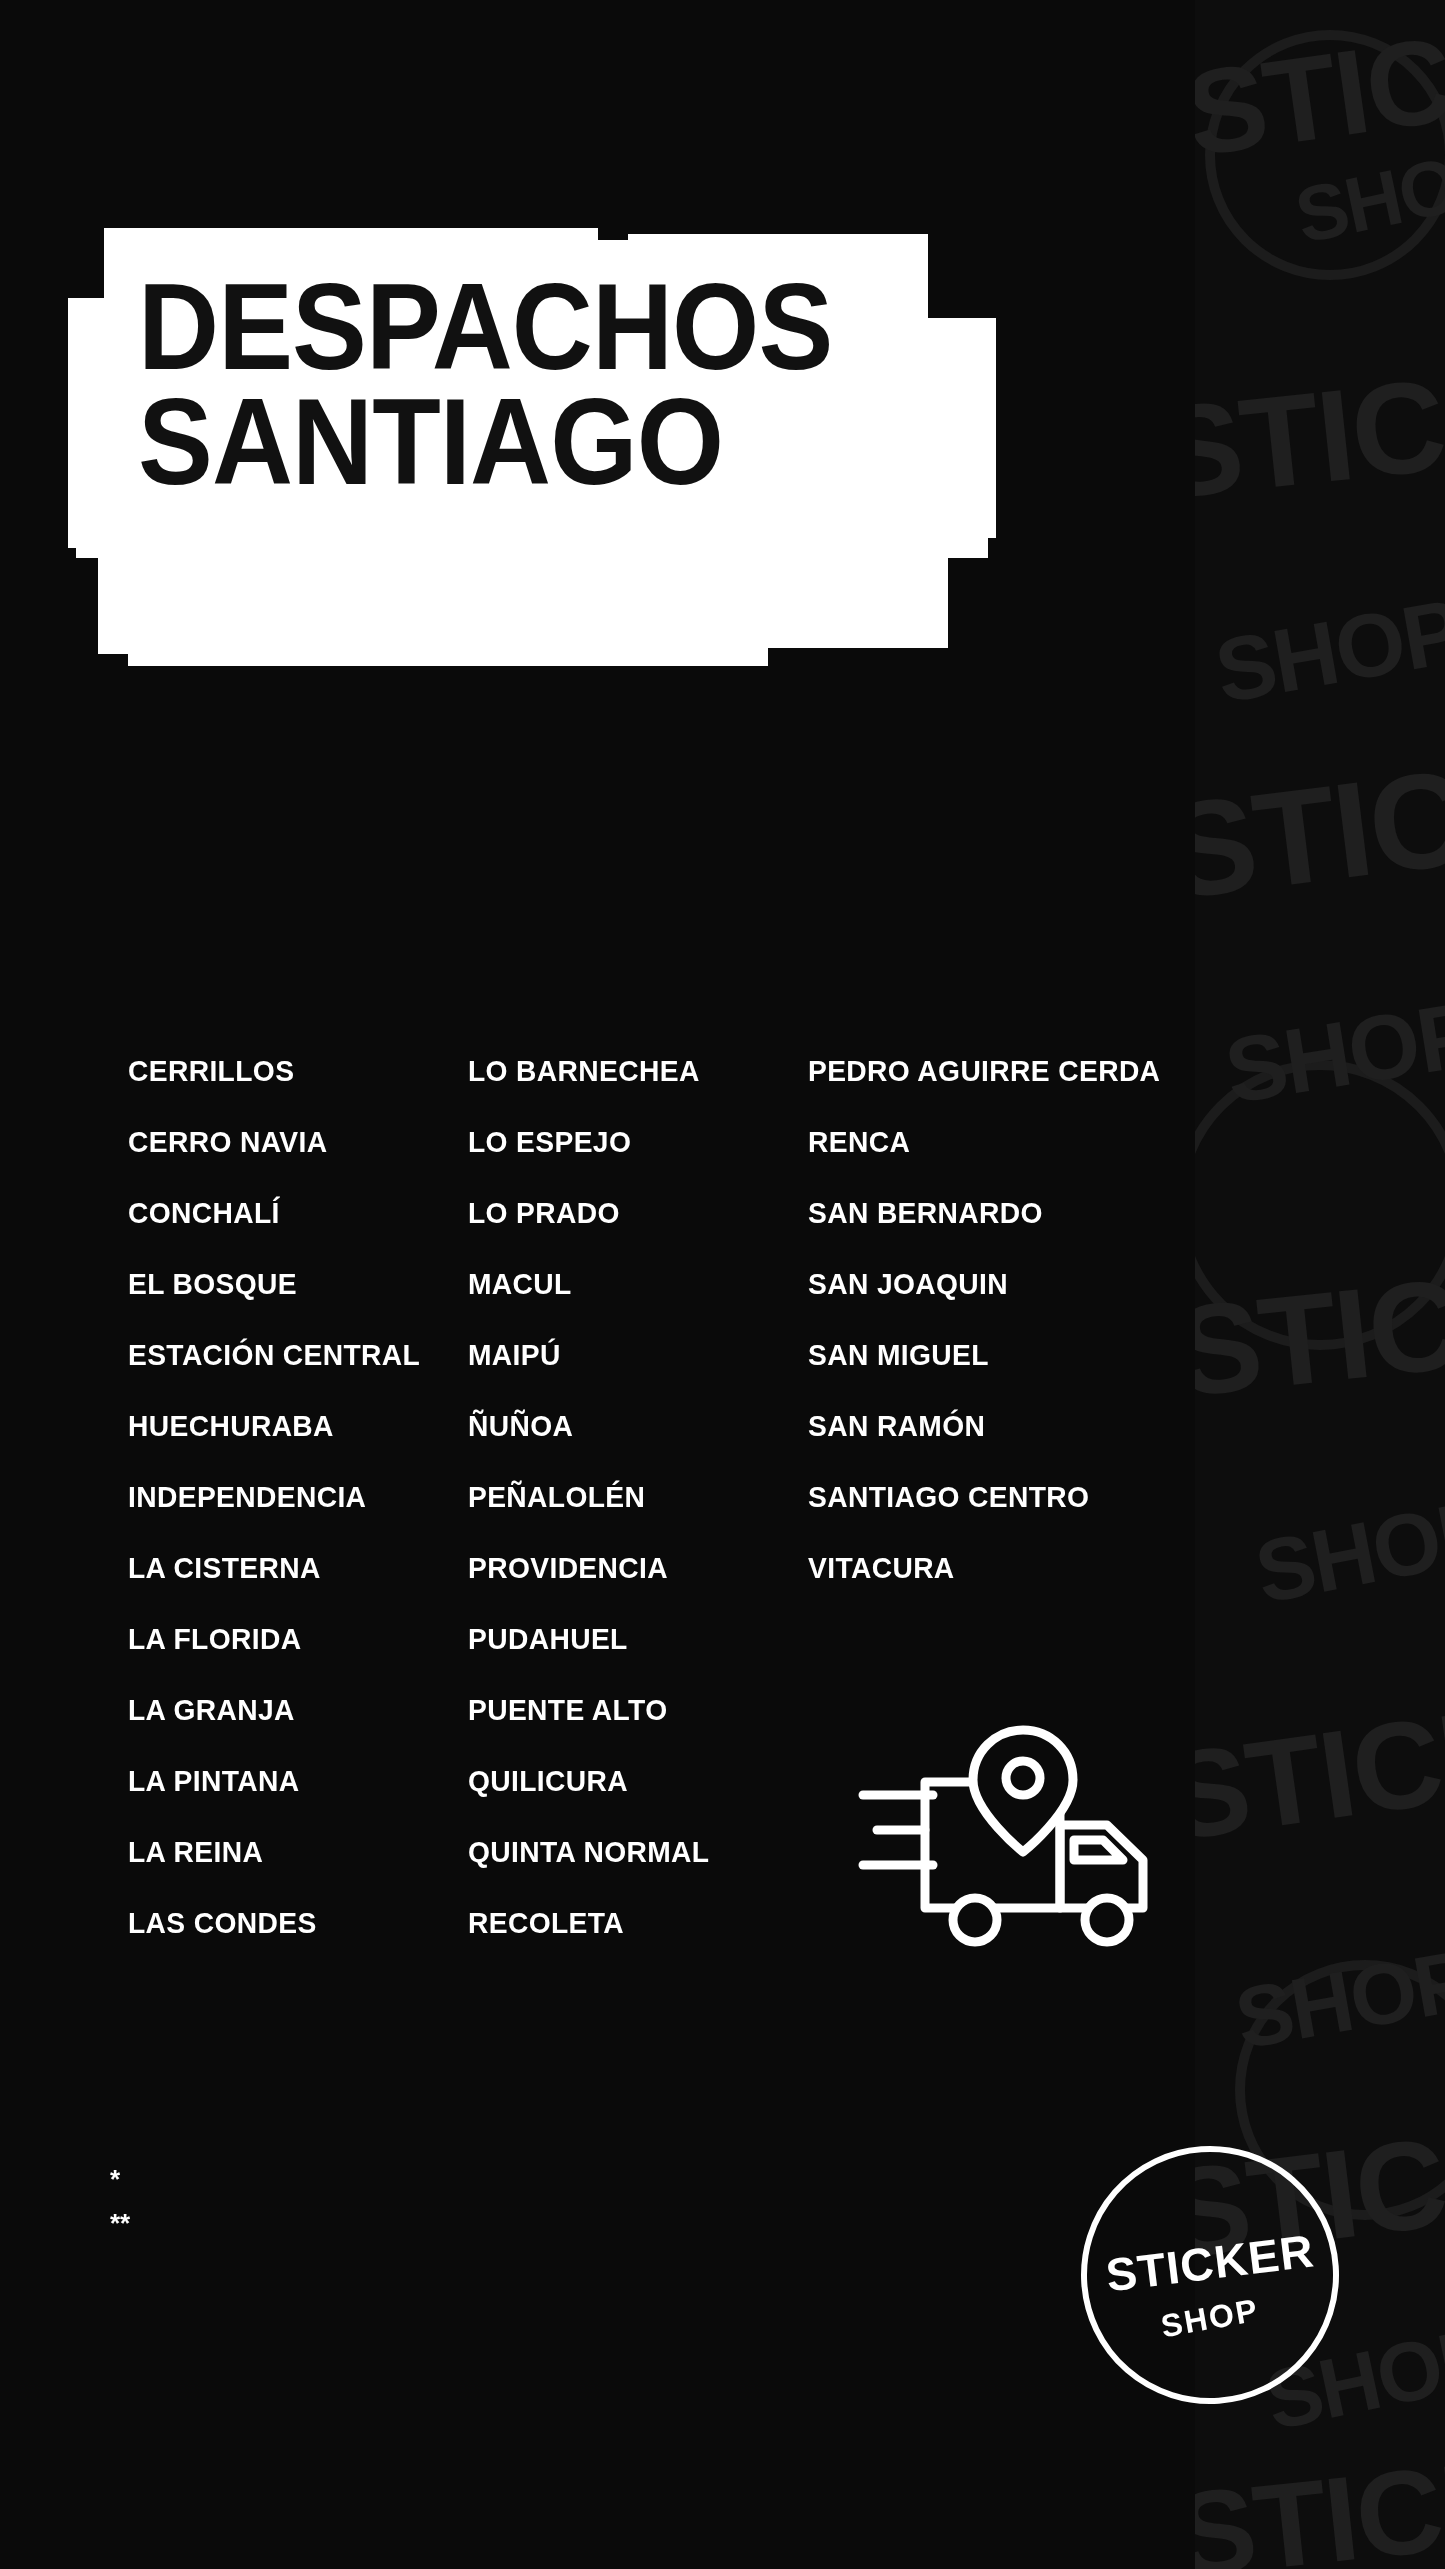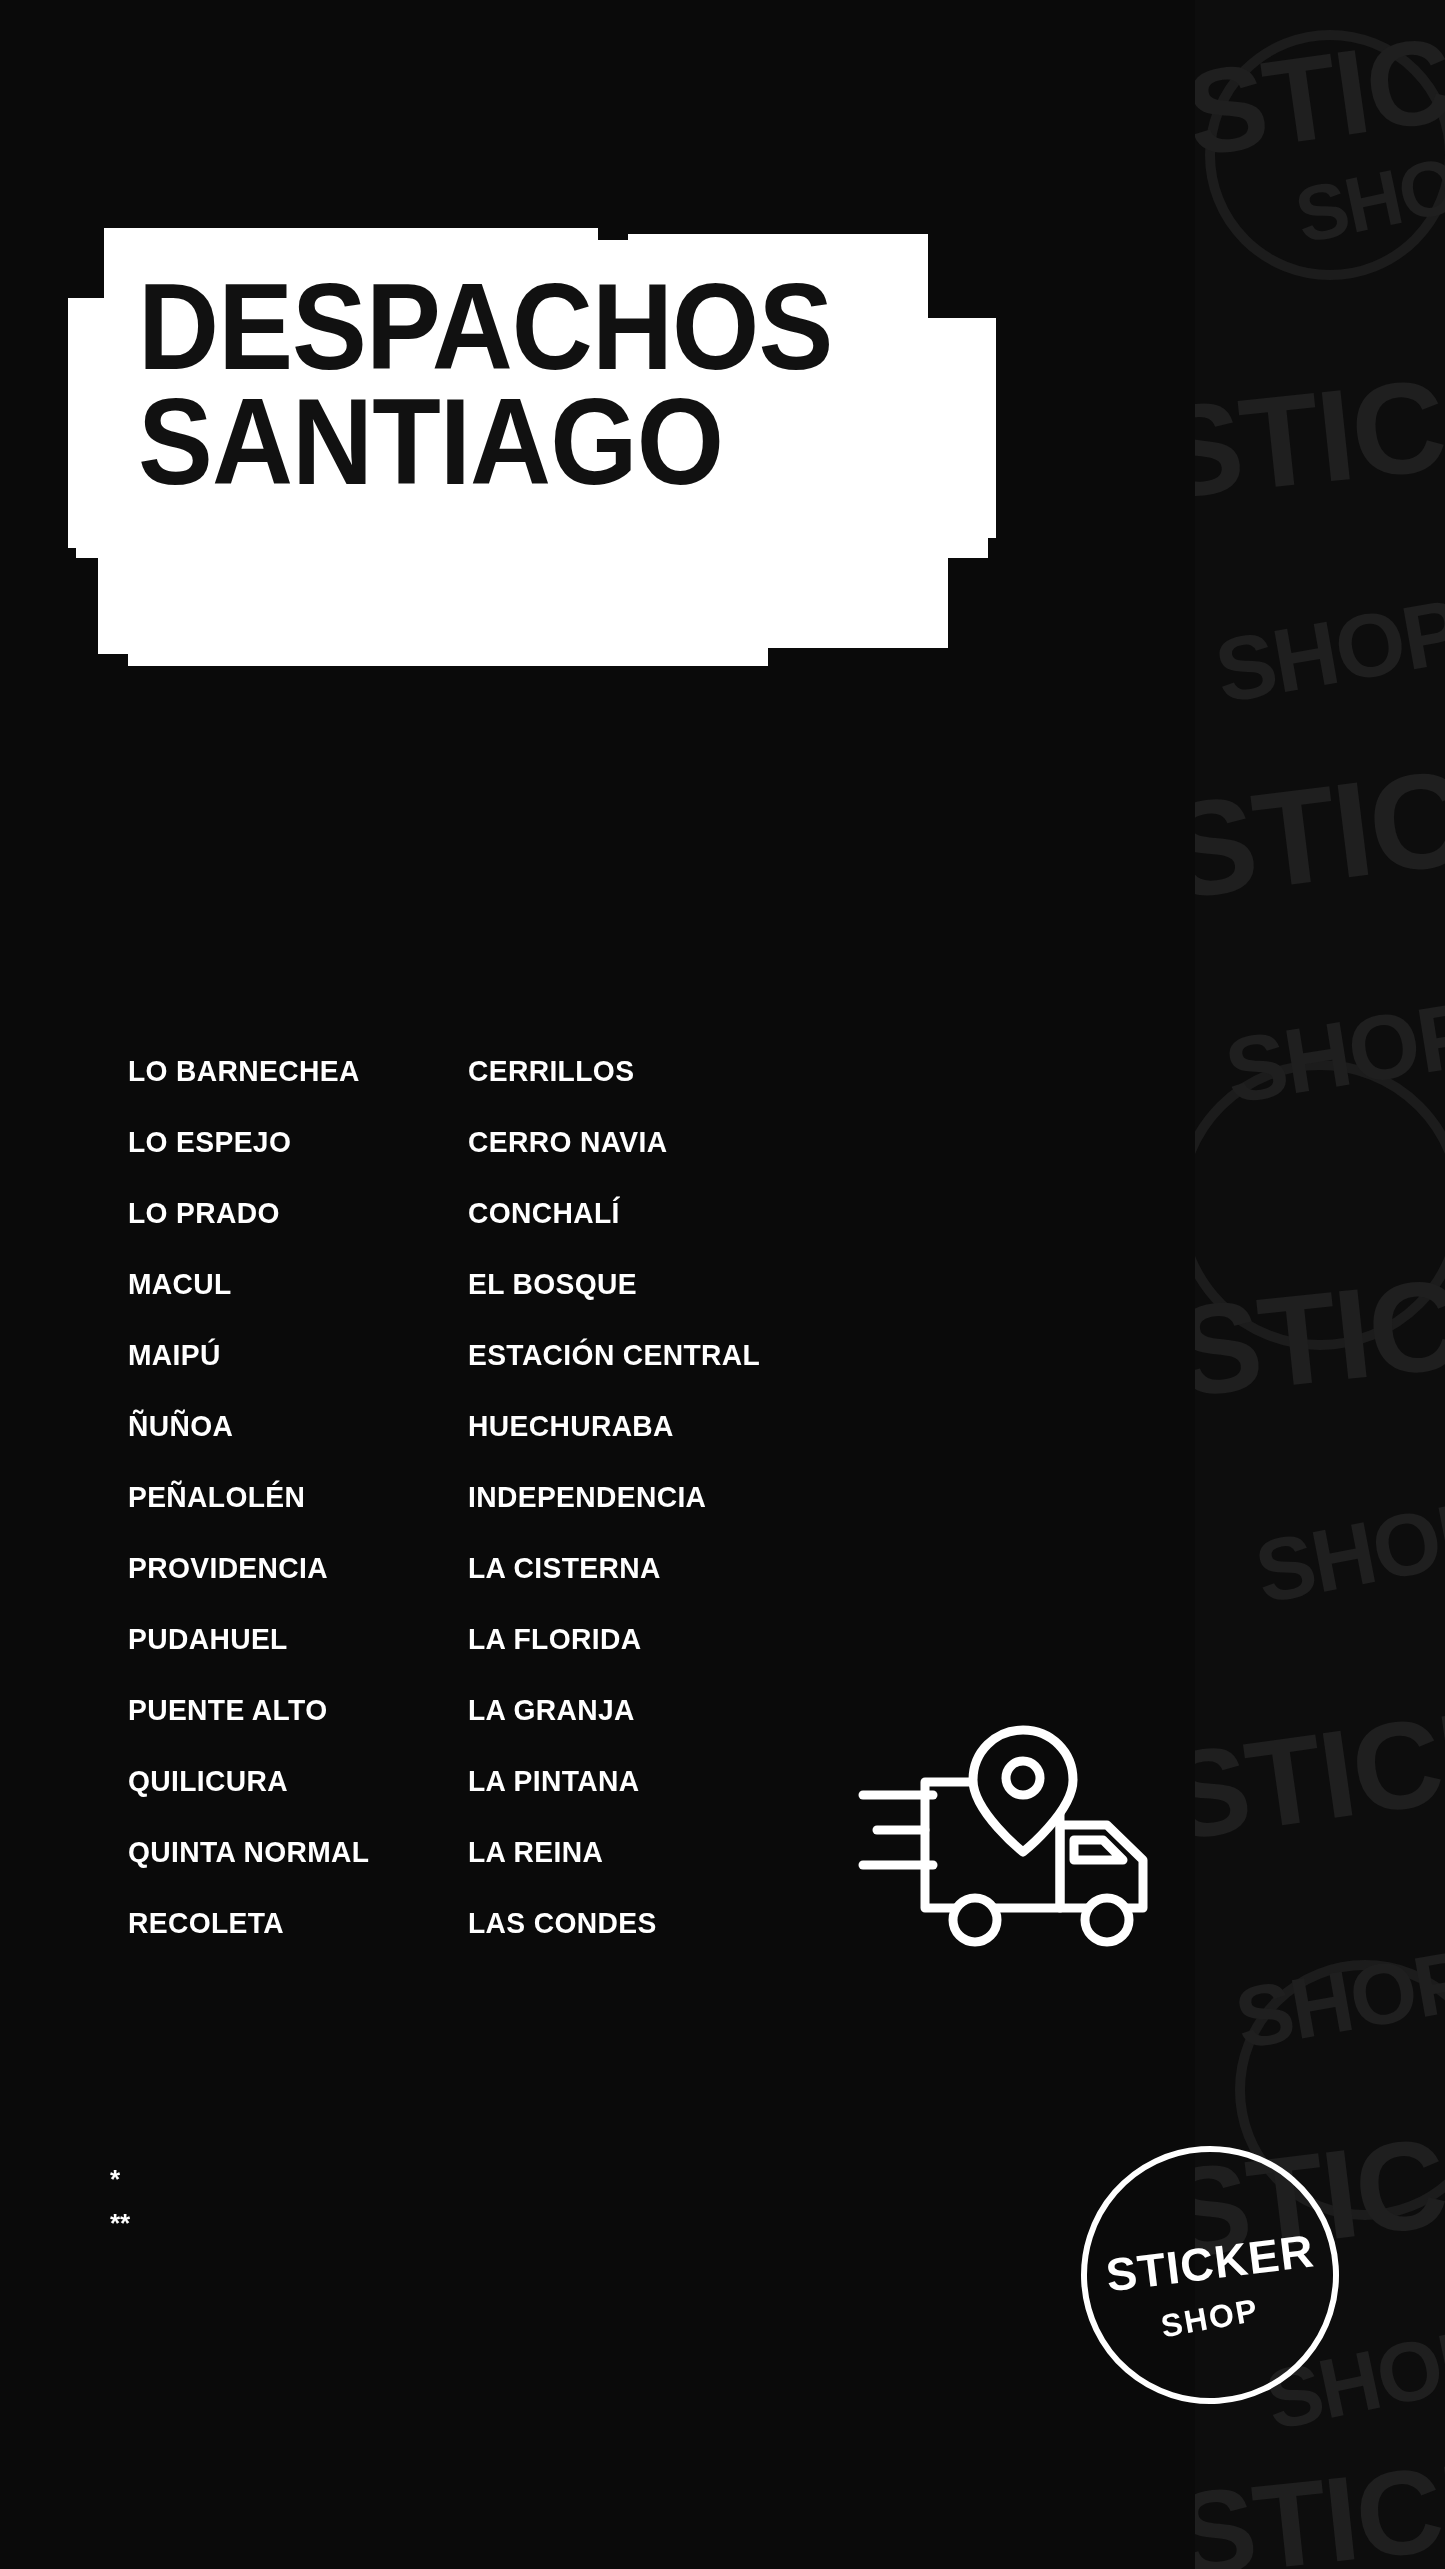--- a/index.html
+++ b/index.html
@@ -262,52 +262,62 @@
     <div class="notch" style="left:700px; top:420px; width:210px; height:24px;"></div>
 
     <div id="title-text">
       <span>DESPACHOS</span>
       <span class="l2">SANTIAGO</span>
     </div>
   </div>
 
 
   <div id="comunas">
+    <div class="col c1">
+      <div class="comuna">CERRILLOS</div>
+      <div class="comuna">CERRO NAVIA</div>
+      <div class="comuna">CONCHALÍ</div>
+      <div class="comuna">EL BOSQUE</div>
+      <div class="comuna">ESTACIÓN CENTRAL</div>
+      <div class="comuna">HUECHURABA</div>
+      <div class="comuna">INDEPENDENCIA</div>
+      <div class="comuna">LA CISTERNA</div>
+      <div class="comuna">LA FLORIDA</div>
+      <div class="comuna">LA GRANJA</div>
+      <div class="comuna">LA PINTANA</div>
+      <div class="comuna">LA REINA</div>
+      <div class="comuna">LAS CONDES</div>
+    </div>
+
     <div class="col c2">
       <div class="comuna">LO BARNECHEA</div>
       <div class="comuna">LO ESPEJO</div>
       <div class="comuna">LO PRADO</div>
       <div class="comuna">MACUL</div>
       <div class="comuna">MAIPÚ</div>
       <div class="comuna">ÑUÑOA</div>
       <div class="comuna">PEÑALOLÉN</div>
       <div class="comuna">PROVIDENCIA</div>
       <div class="comuna">PUDAHUEL</div>
       <div class="comuna">PUENTE ALTO</div>
       <div class="comuna">QUILICURA</div>
       <div class="comuna">QUINTA NORMAL</div>
       <div class="comuna">RECOLETA</div>
     </div>
 
-    <div class="col c1">
-      <div class="comuna">CERRILLOS</div>
-      <div class="comuna">CERRO NAVIA</div>
-      <div class="comuna">CONCHALÍ</div>
-      <div class="comuna">EL BOSQUE</div>
-      <div class="comuna">ESTACIÓN CENTRAL</div>
-      <div class="comuna">HUECHURABA</div>
-      <div class="comuna">INDEPENDENCIA</div>
-      <div class="comuna">LA CISTERNA</div>
-      <div class="comuna">LA FLORIDA</div>
-      <div class="comuna">LA GRANJA</div>
-      <div class="comuna">LA PINTANA</div>
-      <div class="comuna">LA REINA</div>
-      <div class="comuna">LAS CONDES</div>
-    </div>
-
+    <div class="col c3">
+      <div class="comuna">PEDRO AGUIRRE CERDA</div>
+      <div class="comuna">RENCA</div>
+      <div class="comuna">SAN BERNARDO</div>
+      <div class="comuna">SAN JOAQUIN</div>
+      <div class="comuna">SAN MIGUEL</div>
+      <div class="comuna">SAN RAMÓN</div>
+      <div class="comuna">SANTIAGO CENTRO</div>
+      <div class="comuna">VITACURA</div>
+    </div>
   </div>
 
   <div id="truck-icon">
     <svg width="320" height="250" viewBox="0 0 320 250" fill="none" stroke="#ffffff" stroke-width="9" stroke-linecap="round" stroke-linejoin="round">
 
       <line x1="8" y1="75" x2="78" y2="75"></line>
       <line x1="22" y1="110" x2="70" y2="110"></line>
       <line x1="8" y1="145" x2="78" y2="145"></line>
 
       <path d="M70 62 L70 188 L205 188 L205 62 Z"></path>

